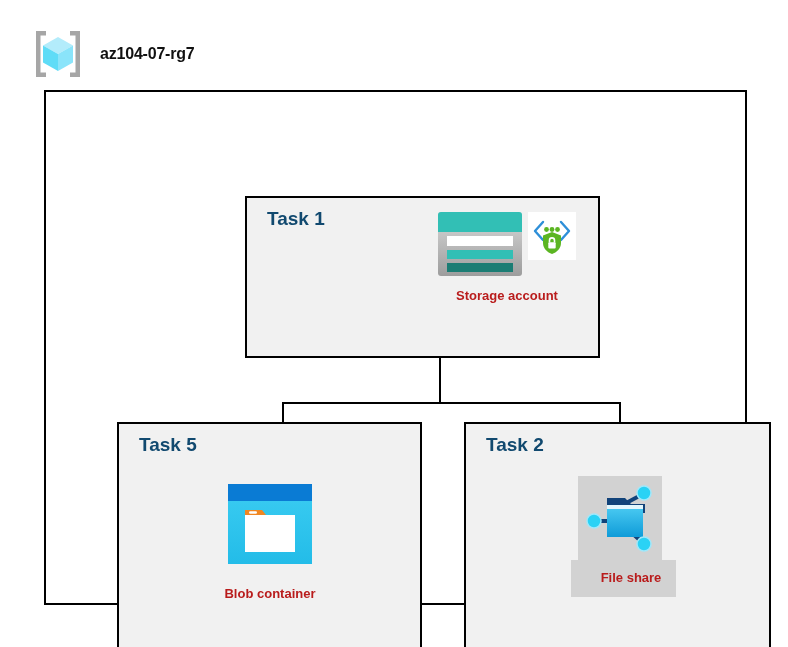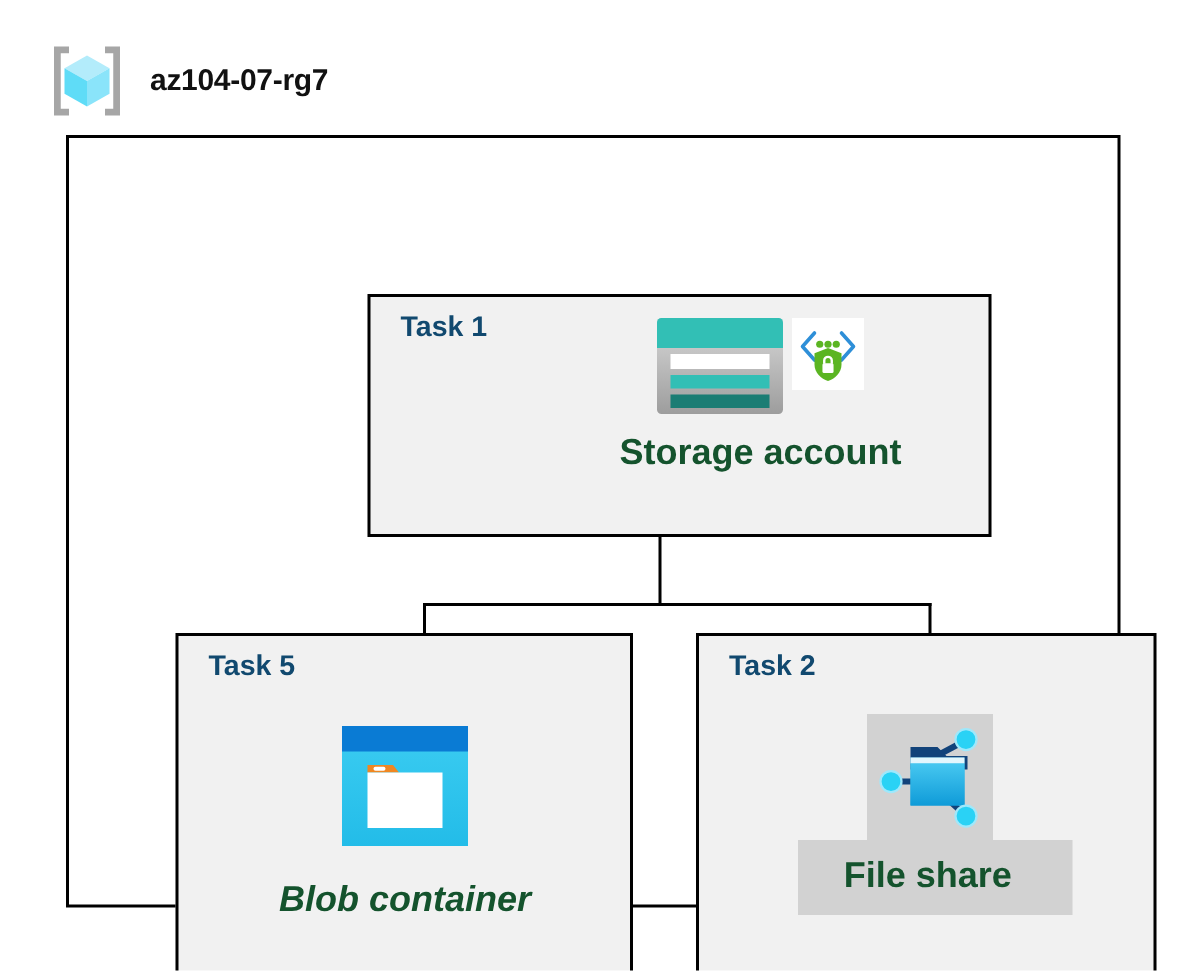--- a/index.html
+++ b/index.html
@@ -23,21 +23,21 @@
     display: flex;
     align-items: center;
     gap: 14px;
   }
   #rg-icon {
     width: 56px;
     height: 52px;
     display: block;
   }
   #rg-title {
-    font-size: 20px;
+    font-size: 16px;
     font-weight: bold;
     color: #111111;
     letter-spacing: -0.2px;
     white-space: nowrap;
   }
 
   
   #rg-container {
     position: absolute;
     left: 44px;
@@ -49,21 +49,21 @@
     background: #ffffff;
   }
 
   
   .task-panel {
     position: absolute;
     box-sizing: border-box;
     border: 2px solid #000000;
     background: #f1f1f1;
   }
-  #task-1-panel { left: 199px; top: 104px; width: 416px; height: 162px; }
+  #task-1-panel { left: 199px; top: 104px; width: 355px; height: 162px; }
   #task-2-panel { left: 71px;  top: 330px; width: 305px; height: 244px; }
   #task-3-panel { left: 418px; top: 330px; width: 307px; height: 244px; }
 
   .task-label {
     position: absolute;
     left: 20px;
     top: 10px;
     font-size: 19px;
     font-weight: bold;
     color: #11496f;
@@ -76,62 +76,62 @@
     display: flex;
     flex-direction: column;
     align-items: center;
   }
   .node-icons {
     display: flex;
     align-items: flex-start;
     justify-content: center;
   }
   .node-caption {
-    font-size: 24px;
+    font-size: 13px;
     font-weight: bold;
-    color: #14532d;
+    color: #b91c1c;
     white-space: nowrap;
     text-align: right;
   }
 
   
   #storage-account-node {
     left: 95px;
     top: 14px;
     width: 330px;
   }
   #storage-account-node .node-icons { gap: 6px; }
   #storage-account-node .node-caption { margin-top: 12px; }
 
   
   #blob-container-node {
     left: 16px;
     top: 60px;
     width: 270px;
   }
-  #blob-container-node .node-caption { margin-top: 22px; font-style: italic; }
+  #blob-container-node .node-caption { margin-top: 22px; }
 
   
   #file-share-node {
     left: 46px;
     top: 52px;
     width: 215px;
   }
   #file-share-icon-plate {
     background: #d2d2d2;
     width: 84px;
     height: 84px;
     display: flex;
     align-items: center;
     justify-content: center;
   }
   #file-share-caption-plate {
     background: #d2d2d2;
     margin-top: 0px;
-    padding: 10px 40px 12px 30px;
+    padding: 10px 15px 12px 30px;
     position: relative;
     left: 4px;
   }
 
   
   .conn {
     position: absolute;
     background: #000000;
   }
   #conn-trunk   { left: 393px; top: 226px; width: 2px;   height: 86px; }

